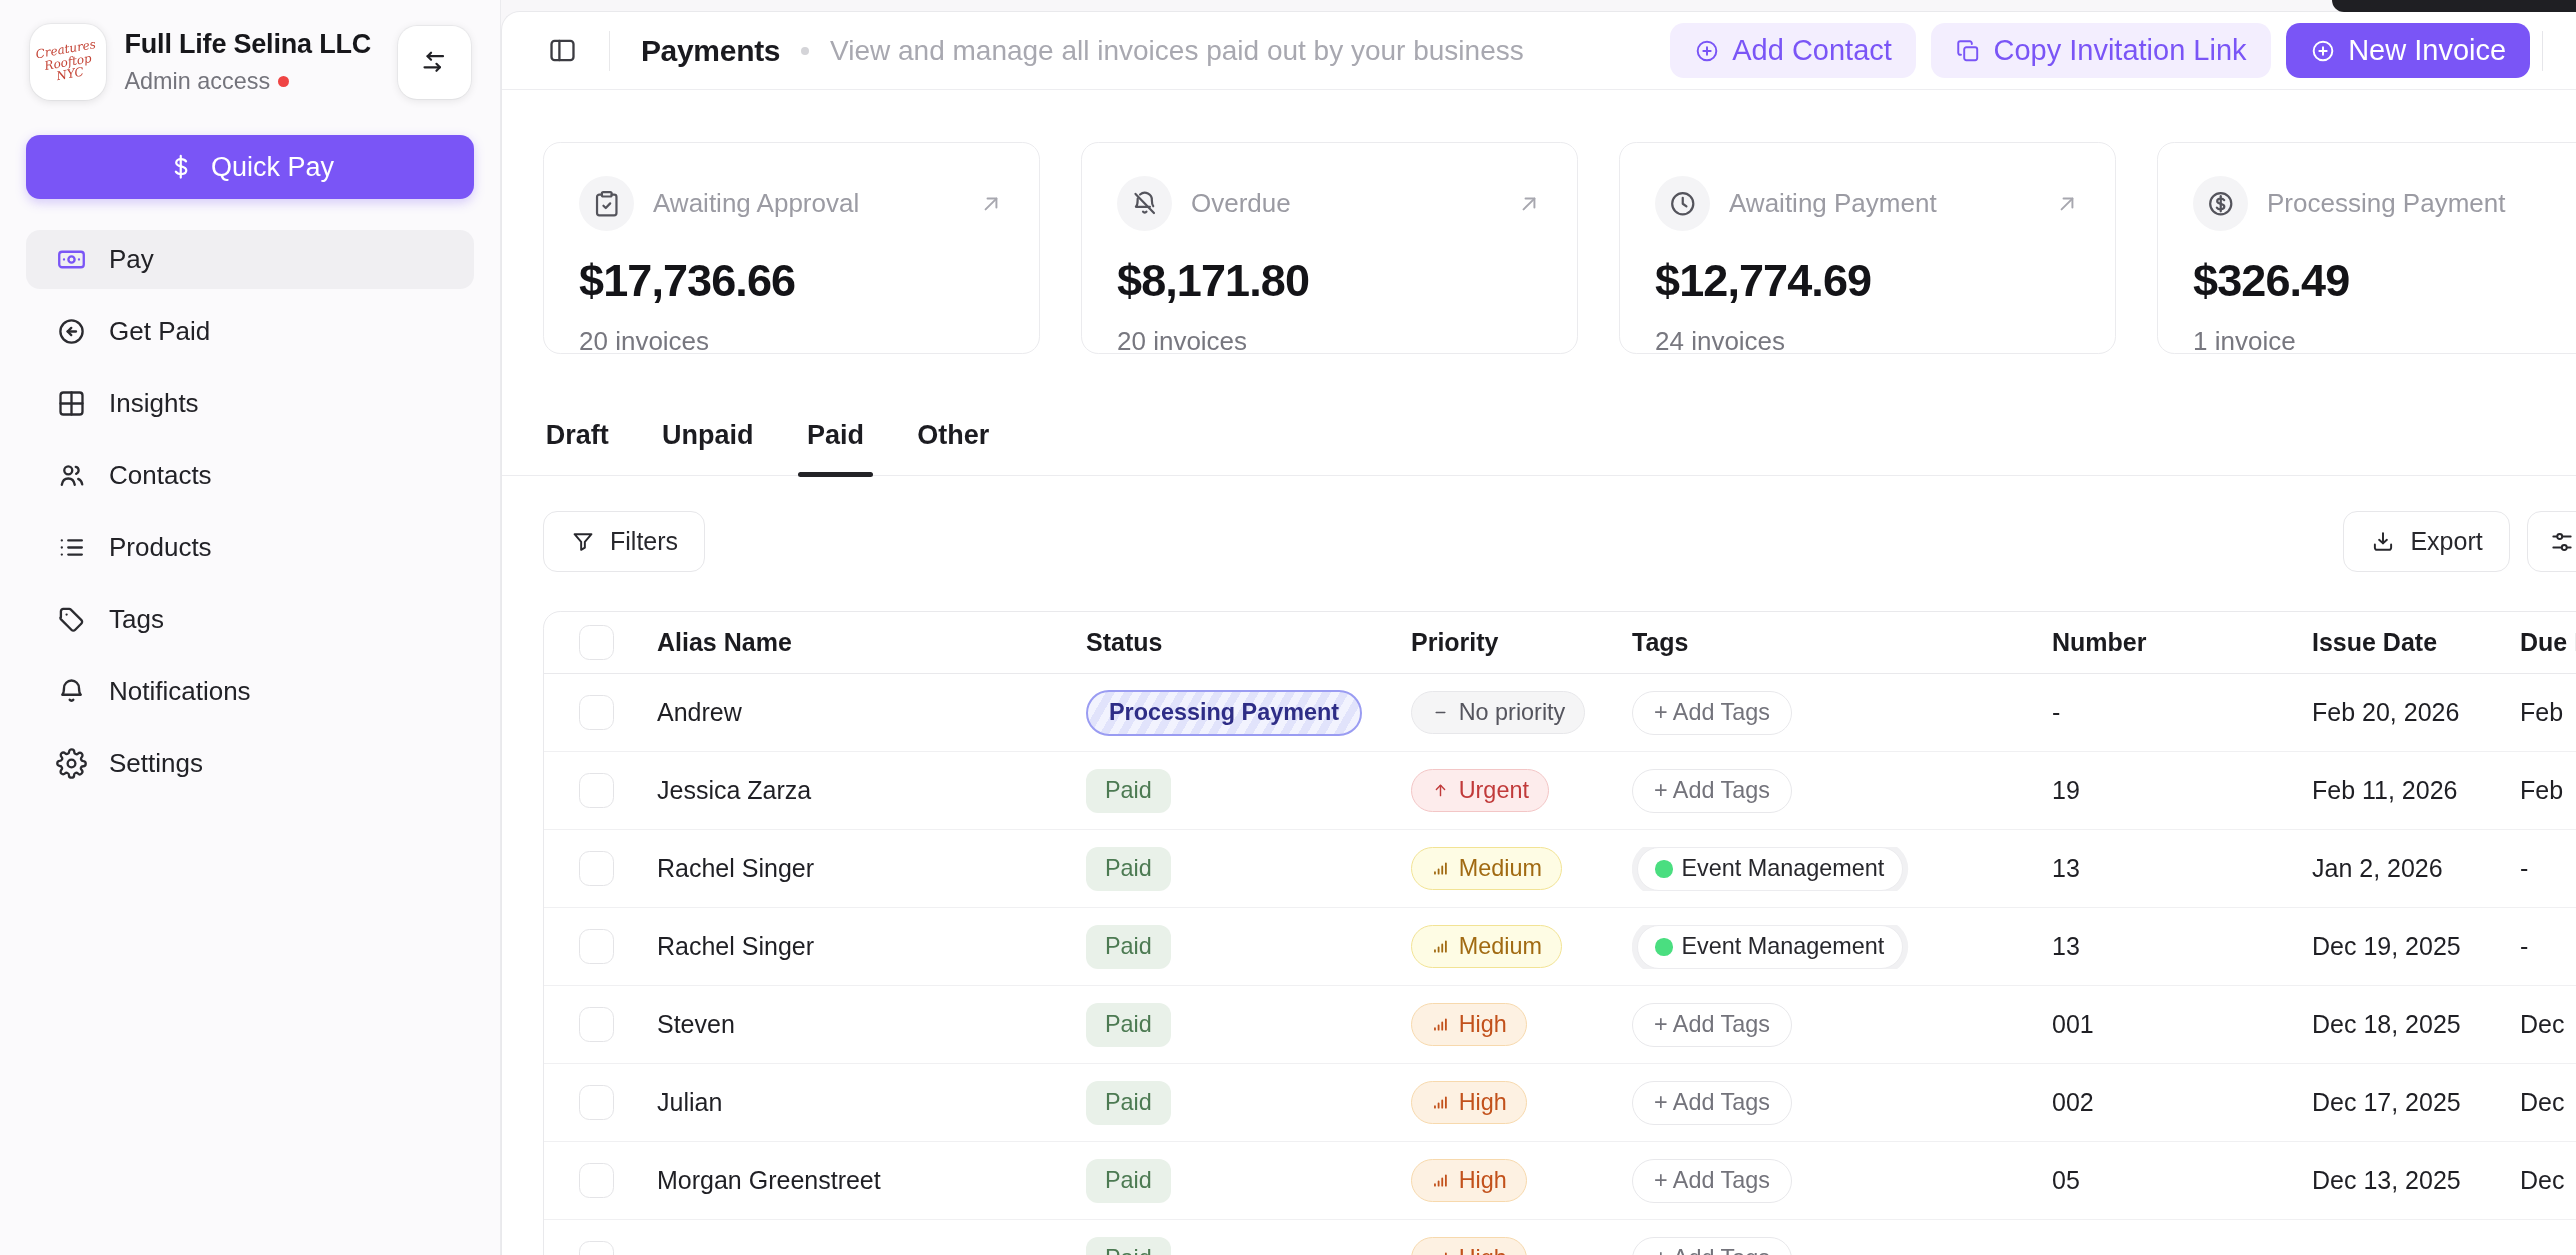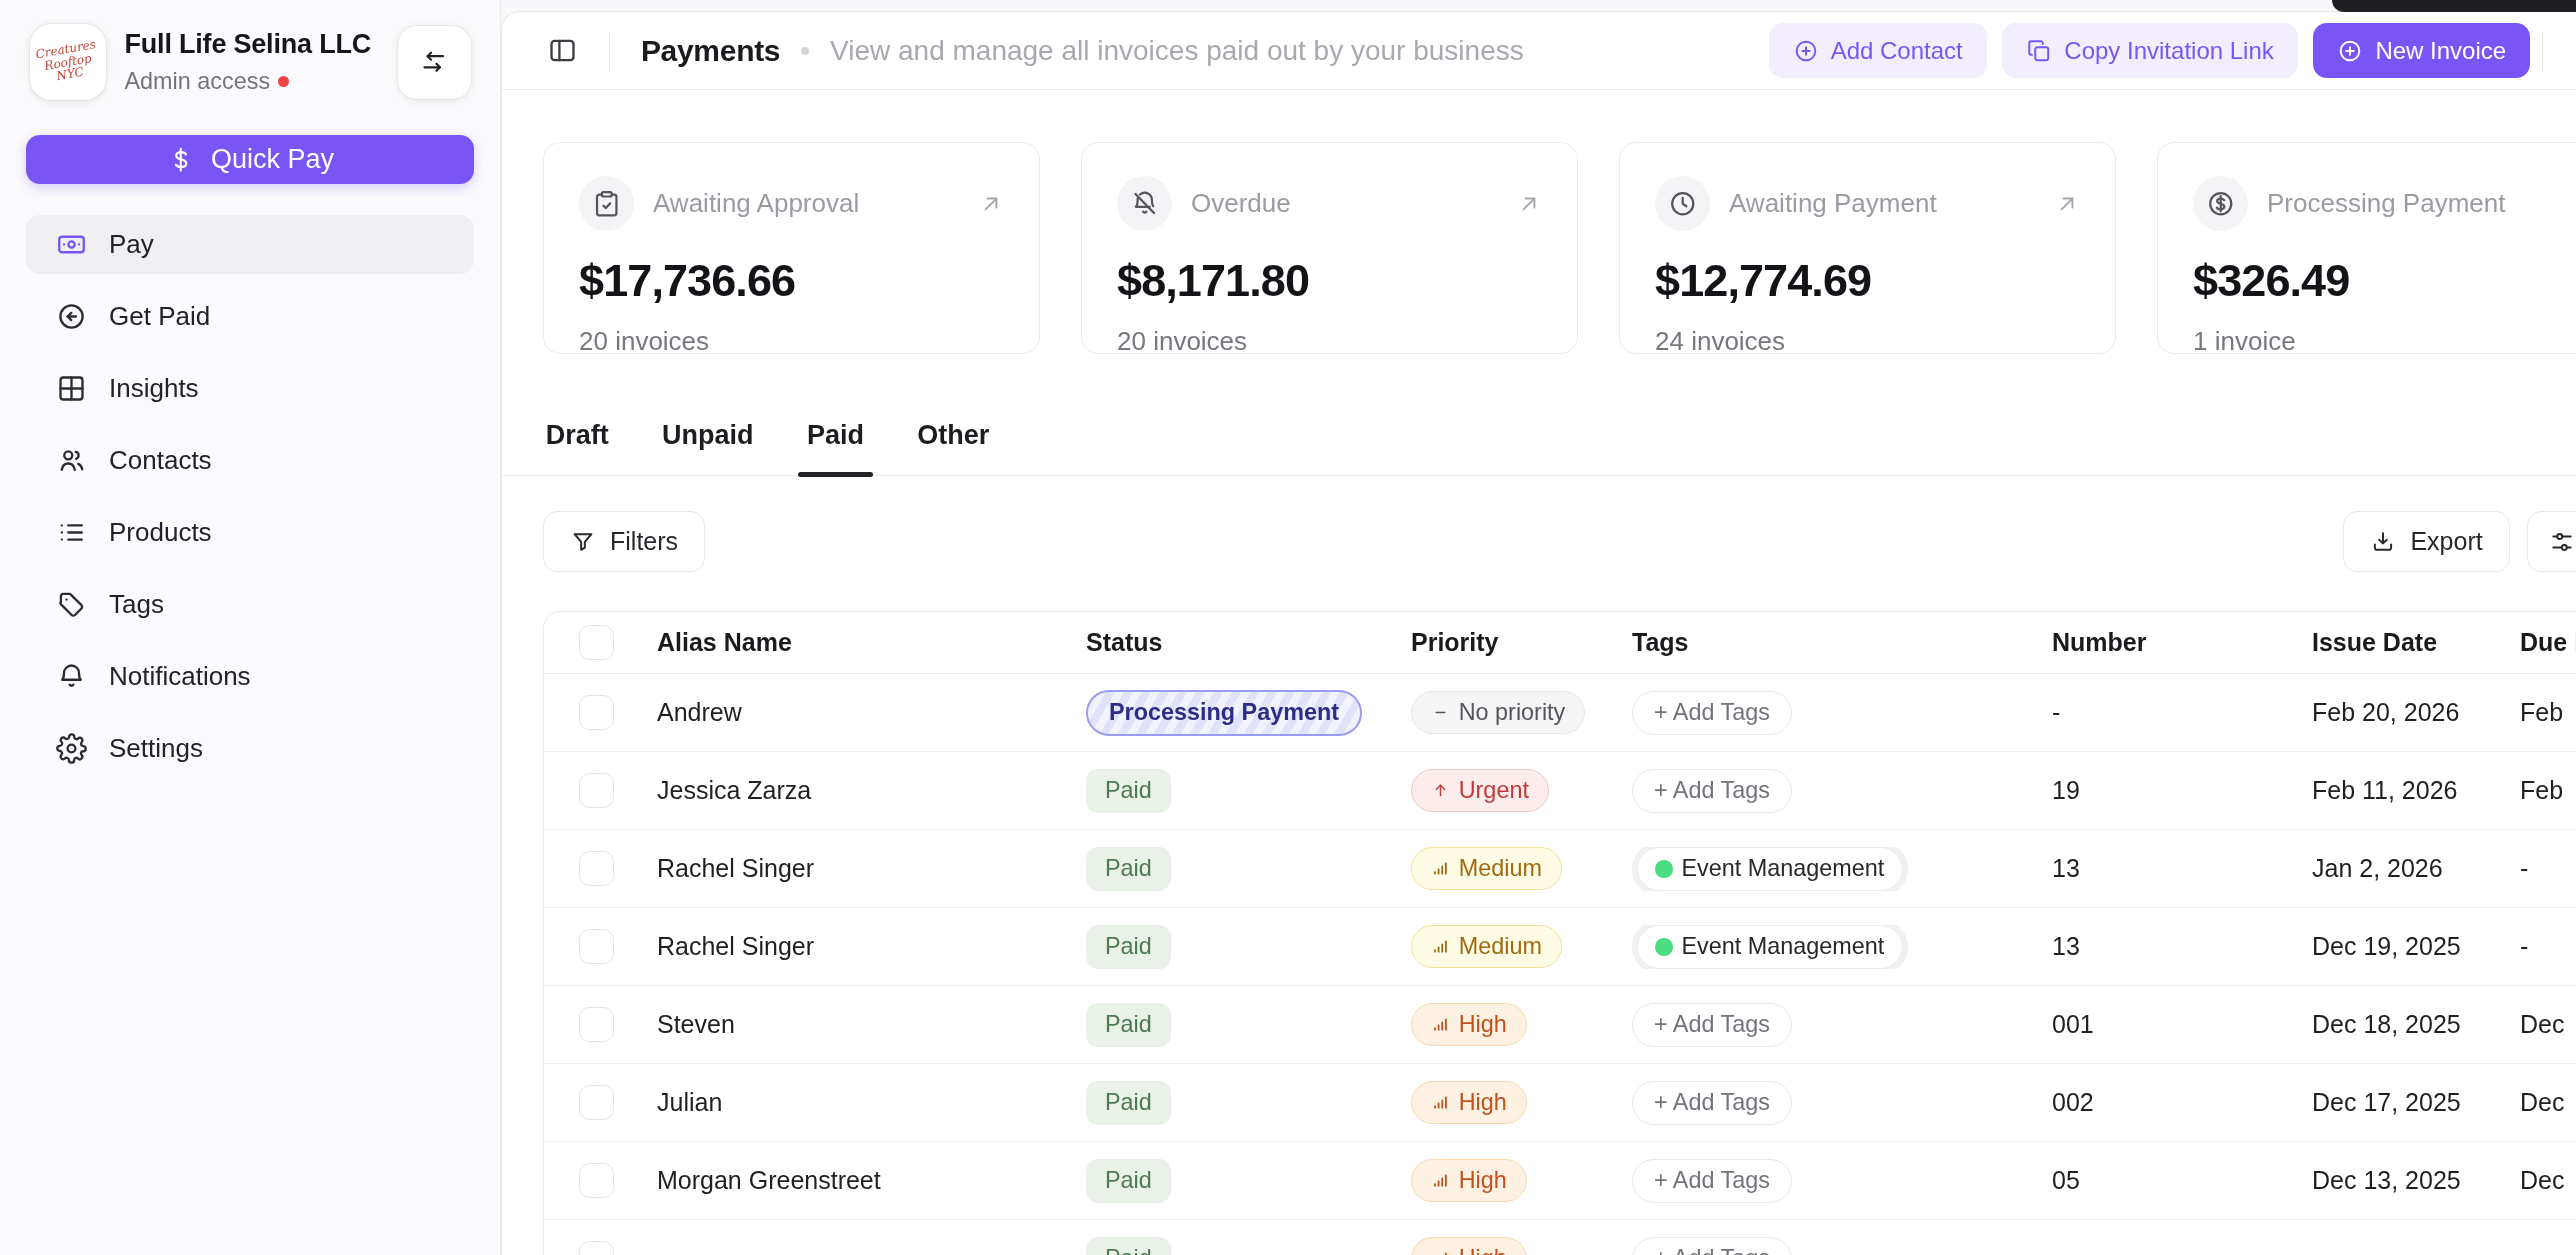--- a/index.html
+++ b/index.html
@@ -17,21 +17,21 @@
   .logo { width:76px; height:76px; border-radius:21px; background:#fff; flex:none;
     box-shadow:0 1.7px 8.7px rgba(0,0,0,.10),0 0 0 0.9px #f1f1f3; display:flex; align-items:center; justify-content:center; overflow:hidden; }
   .logo-txt { color:#c44436; font-size:12px; line-height:1.05; text-align:center; font-style:italic;
     font-family:"DejaVu Serif",serif; transform:rotate(-10deg); }
   .org-meta { flex:1; min-width:0; }
   .org-name { font-size:27px; font-weight:600; color:#17171b; letter-spacing:-0.2px; }
   .org-access { display:flex; align-items:center; gap:8px; margin-top:8.7px; font-size:23.4px; color:#74747c; }
   .red-dot { width:11.3px; height:11.3px; border-radius:50%; background:#ef4444; display:inline-block; }
   .swap-btn { width:73px; height:73px; border-radius:19px; background:#fff; border:none; flex:none; cursor:pointer;
     box-shadow:0 1.7px 8.7px rgba(0,0,0,.09),0 0 0 0.9px #f0f0f2; display:flex; align-items:center; justify-content:center; color:#222226; }
-  .quick-pay { margin-top:35px; width:100%; height:49px; border:none; border-radius:14px; background:#7a55f6; color:#fff;
+  .quick-pay { margin-top:35px; width:100%; height:64px; border:none; border-radius:14px; background:#7a55f6; color:#fff;
     font-size:27px; font-weight:500; display:flex; align-items:center; justify-content:center; gap:15.6px; cursor:pointer;
     font-family:inherit; box-shadow:0 3.5px 10.4px rgba(122,85,246,.28); }
   nav { margin-top:31px; display:flex; flex-direction:column; gap:13px; }
   .nav-item { height:59px; border-radius:14px; display:flex; align-items:center; gap:22.5px; padding:0 29.5px; cursor:pointer; }
   .nav-item.active { background:#f0eff2; }
   .nav-label { font-size:26px; color:#222227; }
   .nav-icon { color:#2b2b30; }
   .nav-item.active .nav-icon { color:#7a55f6; }
 
   
@@ -44,21 +44,21 @@
   
   .panel { flex:1; margin-top:11.3px; background:#fff; border:0.9px solid #e9e9ec; border-right:none; border-bottom:none;
     border-top-left-radius:19px; position:relative; overflow:hidden; }
   .p-header { height:78px; display:flex; align-items:center; padding:0 33px 0 45px; border-bottom:0.9px solid #ededf0; }
   .toggle-btn { background:none; border:none; color:#3c3c42; cursor:pointer; display:flex; padding:0; }
   .vdiv { width:0.9px; height:40px; background:#e8e8ea; margin:0 31px; flex:none; }
   .page-title { font-size:30px; font-weight:600; color:#1a1a1f; letter-spacing:-0.3px; }
   .title-dot { width:7.8px; height:7.8px; border-radius:50%; background:#d4d4d8; margin:0 21px; flex:none; }
   .page-sub { font-size:28px; color:#a8a8b0; font-weight:400; }
   .hbtns { margin-left:auto; display:flex; align-items:center; gap:15.6px; }
-  .hbtn { height:55px; border:none; border-radius:14px; padding:8px 24px; font-size:24px; font-weight:500; cursor:pointer;
+  .hbtn { height:55px; border:none; border-radius:14px; padding:8px 24px; font-size:29px; font-weight:500; cursor:pointer;
     display:flex; align-items:center; gap:12px; font-family:inherit; }
   .hbtn.soft { background:#f3eefe; color:#7a55f6; }
   .hbtn.solid { background:#7a55f6; color:#fff; }
   .hdr-end-div { width:0.9px; height:40px; background:#e6e6ea; margin-left:12px; flex:none; }
 
   
   .stats { display:flex; gap:41px; margin:52px 16px 0 41px;border-radius:31px; }
   .card { width:497px; height:212px; flex:none; background:#fff; border:0.9px solid #ebebee; border-radius:17.3px; padding:33px 35px; }
   .card-top { display:flex; align-items:center; gap:19px; }
   .card-icon { width:55px; height:55px; border-radius:50%; background:#f4f4f6; color:#54545c;

